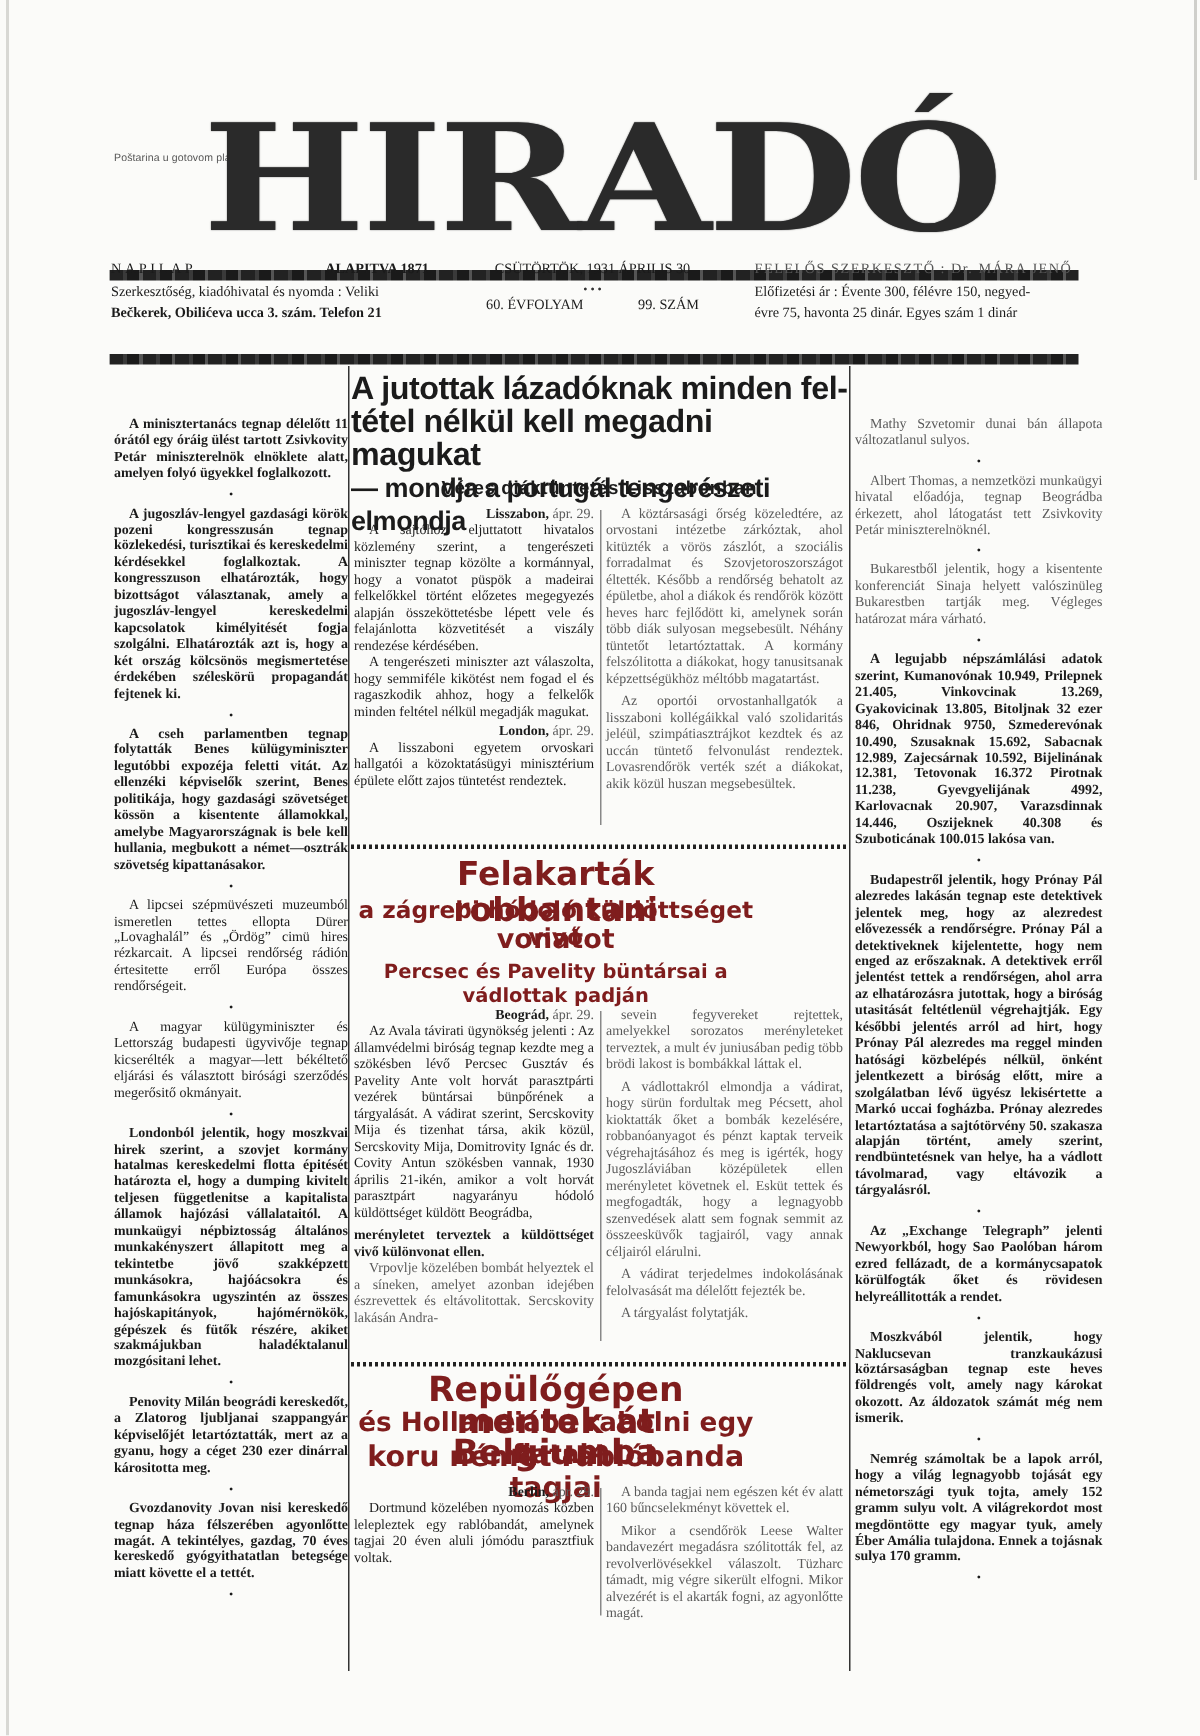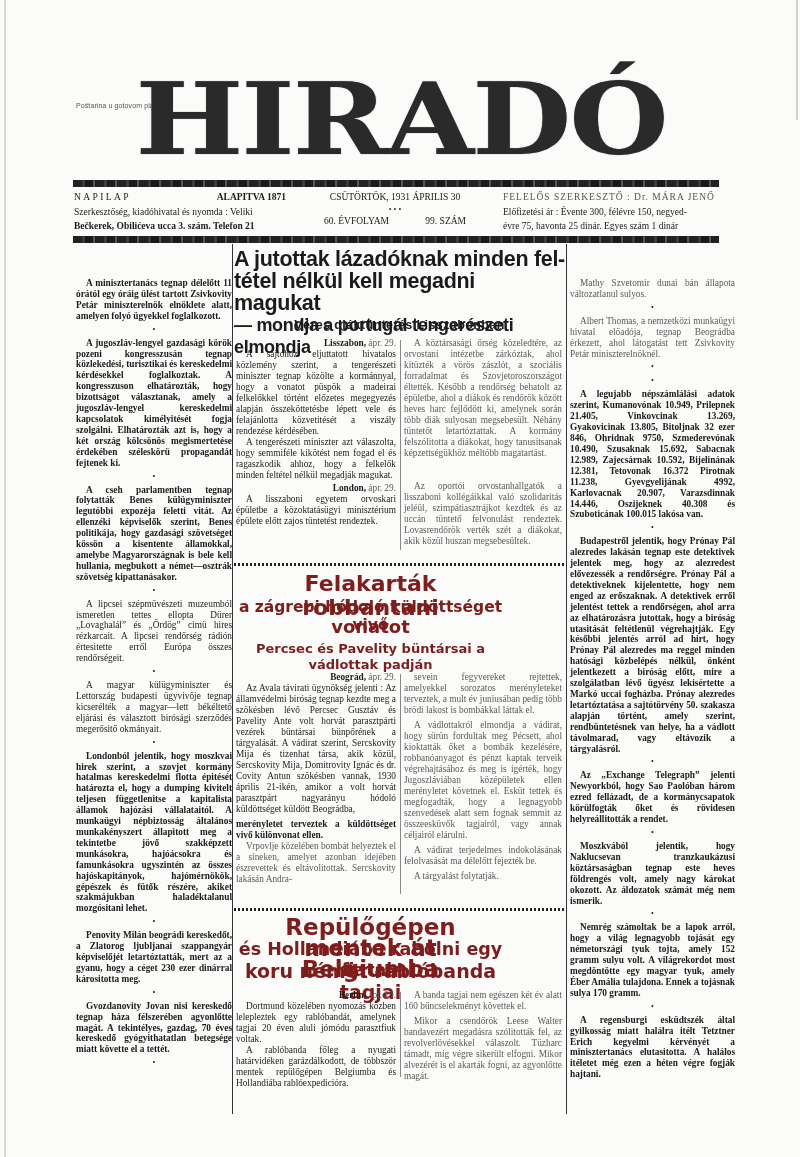--- a/index.html
+++ b/index.html
@@ -23,21 +23,21 @@
     transform-origin: left top;
     text-shadow: 0 0 1px #555;
   }
   .rule-thick {
     position:absolute; left:73px; width:646px; height:7px;
     background: repeating-linear-gradient(90deg,#222 0 9px,#3a3a3a 9px 12px,#1a1a1a 12px 20px,#555 20px 22px);
   }
   .rule-1 { top:180px; }
   .rule-2 { top:236px; }
 
-  .infobar { position:absolute; top:190px; font-size:9.5px; line-height:14.5px; }
+  .infobar { position:absolute; top:173px; font-size:9.5px; line-height:14.5px; }
   .info-left { left:74px; width:212px; }
   .info-mid { left:320px; width:150px; }
   .info-right { left:503px; width:217px; }
   .row { display:flex; justify-content:space-between; white-space:nowrap; }
   .spaced { letter-spacing:2.4px; }
   .bold { font-weight:bold; }
   .faint { color:#555; }
   .dots-sm { text-align:center; font-size:8px; line-height:9px; color:#333; }
 
   .col-rule { position:absolute; width:1px; background:#333; }
@@ -127,26 +127,26 @@
   <div>tétel nélkül kell megadni magukat</div>
   <div style="font-size:18px;">— mondja a portugál tengerészeti elmondja</div>
 </div>
 <div class="h1-sub">Véres diáktüntetés Lisszabonban</div>
 
 <div class="subcol" style="left:236px; top:338px; width:160px;">
   <p class="dateline"><b>Lisszabon,</b> <span class="faded">ápr. 29.</span></p>
   <p>A sajtóhoz eljuttatott hivatalos közlemény szerint, a tengerészeti miniszter tegnap közölte a kormánnyal, hogy a vonatot püspök a madeirai felkelőkkel történt előzetes megegyezés alapján összeköttetésbe lépett vele és felajánlotta közvetitését a viszály rendezése kérdésében.</p>
   <p>A tengerészeti miniszter azt válaszolta, hogy semmiféle kikötést nem fogad el és ragaszkodik ahhoz, hogy a felkelők minden feltétel nélkül megadják magukat.</p>
   <p class="dateline" style="margin-top:2px;"><b>London,</b> <span class="faded">ápr. 29.</span></p>
-  <p>A lisszaboni egyetem orvoskari épületbe a közoktatásügyi minisztérium épülete előtt zajos tüntetést rendeztek.</p>
+  <p>A lisszaboni egyetem orvoskari hallgatói a közoktatásügyi minisztérium épülete előtt zajos tüntetést rendeztek.</p>
 </div>
 <div class="col-rule" style="left:400px; top:340px; height:210px; background:#888;"></div>
 <div class="subcol faded" style="left:404px; top:338px; width:158px;">
   <p>A köztársasági őrség közeledtére, az orvostani intézetbe zárkóztak, ahol kitüzték a vörös zászlót, a szociális forradalmat és Szovjetoroszországot éltették. Később a rendőrség behatolt az épületbe, ahol a diákok és rendőrök között heves harc fejlődött ki, amelynek során több diák sulyosan megsebesült. Néhány tüntetőt letartóztattak. A kormány felszólitotta a diákokat, hogy tanusitsanak képzettségükhöz méltóbb magatartást.</p>
-  <p style="margin-top:22px;">Az oportói orvostanhallgatók a lisszaboni kollégáikkal való szolidaritás jeléül, szimpátiasztrájkot kezdtek és az uccán tüntető felvonulást rendeztek. Lovasrendőrök verték szét a diákokat, akik közül huszan megsebesültek.</p>
+  <p style="margin-top:4px;">Az oportói orvostanhallgatók a lisszaboni kollégáikkal való szolidaritás jeléül, szimpátiasztrájkot kezdtek és az uccán tüntető felvonulást rendeztek. Lovasrendőrök verték szét a diákokat, akik közül huszan megsebesültek.</p>
 </div>
 
 <div class="dotted-sep" style="top:563px;"></div>
 
 <div class="h2" style="top:572px; font-size:22px; line-height:24px;">Felakarták robbantani</div>
 <div class="h2" style="top:598px; font-size:15.5px; line-height:18px;">a zágrebi hódoló küldöttséget vivő</div>
 <div class="h2" style="top:617px; font-size:18px; line-height:20px;">vonatot</div>
 <div class="h2" style="top:641px; font-size:13px; line-height:16px; padding:0 6px; box-sizing:border-box;">Percsec és Pavelity büntársai a vádlottak padján</div>
 
 <div class="subcol" style="left:236px; top:672px; width:160px;">
@@ -165,38 +165,37 @@
 
 <div class="dotted-sep" style="top:908px;"></div>
 
 <div class="h2" style="top:917px; font-size:23px; line-height:21px;">Repülőgépen mentek át Belgiumba</div>
 <div class="h2" style="top:939px; font-size:17.5px; line-height:21px;">és Hollandiába rabolni egy fiatal-</div>
 <div class="h2" style="top:961px; font-size:19px; line-height:21px;">koru német rablóbanda tagjai</div>
 
 <div class="subcol" style="left:236px; top:990px; width:160px;">
   <p class="dateline"><b>Berlin,</b> <span class="faded">ápr. 29.</span></p>
   <p>Dortmund közelében nyomozás közben lelepleztek egy rablóbandát, amelynek tagjai 20 éven aluli jómódu parasztfiuk voltak.</p>
-  <p>A rablóbanda főleg a nyugati határvidéken garázdálkodott, de többször mentek repülőgépen Belgiumba és Hollandiába rablóexpedicióra.</p>
 </div>
 <div class="col-rule" style="left:400px; top:992px; height:85px; background:#888;"></div>
 <div class="subcol faded" style="left:404px; top:990px; width:158px;">
   <p>A banda tagjai nem egészen két év alatt 160 bűncselekményt követtek el.</p>
   <p style="margin-top:4px;">Mikor a csendőrök Leese Walter bandavezért megadásra szólitották fel, az revolverlövésekkel válaszolt. Tüzharc támadt, mig végre sikerült elfogni. Mikor alvezérét is el akarták fogni, az agyonlőtte magát.</p>
 </div>
 
 <div class="col col-right">
   <p class="faded">Mathy Szvetomir dunai bán állapota változatlanul sulyos.</p>
   <div class="sep">•</div>
   <p class="faded">Albert Thomas, a nemzetközi munkaügyi hivatal előadója, tegnap Beográdba érkezett, ahol látogatást tett Zsivkovity Petár miniszterelnöknél.</p>
   <div class="sep">•</div>
+  <p class="faded">Bukarestből jelentik, hogy a kisentente konferenciát Sinaja helyett valószinüleg Bukarestben tartják meg. Végleges határozat mára várható.</p>
   <div class="sep">•</div>
   <p class="b">A legujabb népszámlálási adatok szerint, Kumanovónak 10.949, Prilepnek 21.405, Vinkovcinak 13.269, Gyakovicinak 13.805, Bitoljnak 32 ezer 846, Ohridnak 9750, Szmederevónak 10.490, Szusaknak 15.692, Sabacnak 12.989, Zajecsárnak 10.592, Bijelinának 12.381, Tetovonak 16.372 Pirotnak 11.238, Gyevgyelijának 4992, Karlovacnak 20.907, Varazsdinnak 14.446, Oszijeknek 40.308 és Szuboticának 100.015 lakósa van.</p>
   <div class="sep">•</div>
   <p class="b">Budapestről jelentik, hogy Prónay Pál alezredes lakásán tegnap este detektivek jelentek meg, hogy az alezredest elővezessék a rendőrségre. Prónay Pál a detektiveknek kijelentette, hogy nem enged az erőszaknak. A detektivek erről jelentést tettek a rendőrségen, ahol arra az elhatározásra jutottak, hogy a biróság utasitását feltétlenül végrehajtják. Egy későbbi jelentés arról ad hirt, hogy Prónay Pál alezredes ma reggel minden hatósági közbelépés nélkül, önként jelentkezett a biróság előtt, mire a szolgálatban lévő ügyész lekisértette a Markó uccai fogházba. Prónay alezredes letartóztatása a sajtótörvény 50. szakasza alapján történt, amely szerint, rendbüntetésnek van helye, ha a vádlott távolmarad, vagy eltávozik a tárgyalásról.</p>
   <div class="sep">•</div>
   <p class="b">Az „Exchange Telegraph” jelenti Newyorkból, hogy Sao Paolóban három ezred fellázadt, de a kormánycsapatok körülfogták őket és rövidesen helyreállitották a rendet.</p>
   <div class="sep">•</div>
   <p class="b">Moszkvából jelentik, hogy Naklucsevan tranzkaukázusi köztársaságban tegnap este heves földrengés volt, amely nagy károkat okozott. Az áldozatok számát még nem ismerik.</p>
   <div class="sep">•</div>
   <p class="b">Nemrég számoltak be a lapok arról, hogy a világ legnagyobb tojását egy németországi tyuk tojta, amely 152 gramm sulyu volt. A világrekordot most megdöntötte egy magyar tyuk, amely Éber Amália tulajdona. Ennek a tojásnak sulya 170 gramm.</p>
   <div class="sep">•</div>
-  <p class="b">A regensburgi esküdtszék által gyilkosság miatt halálra itélt Tetztner Erich kegyelmi kérvényét a minisztertanács elutasitotta. A halálos itéletet még ezen a héten végre fogják hajtani.</p>
 </div>
 
 </body></html>

